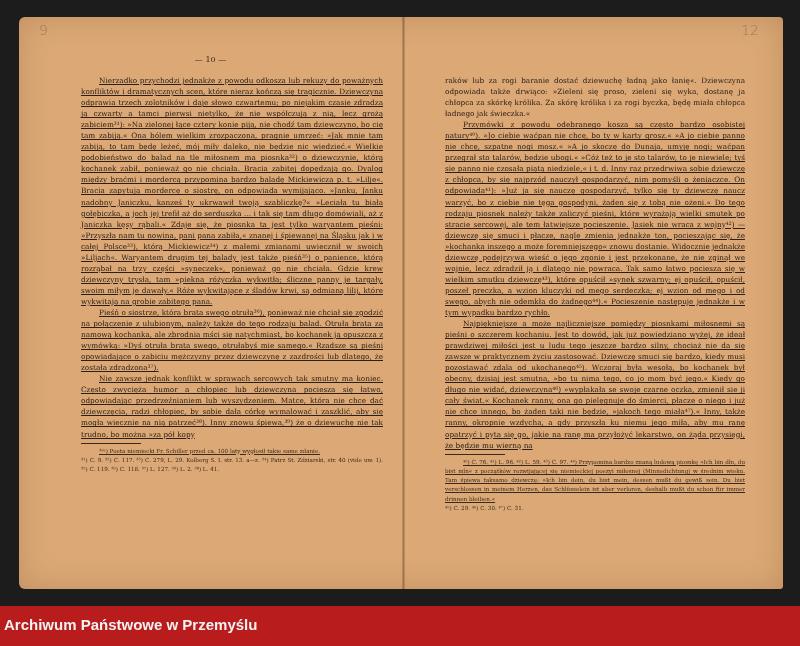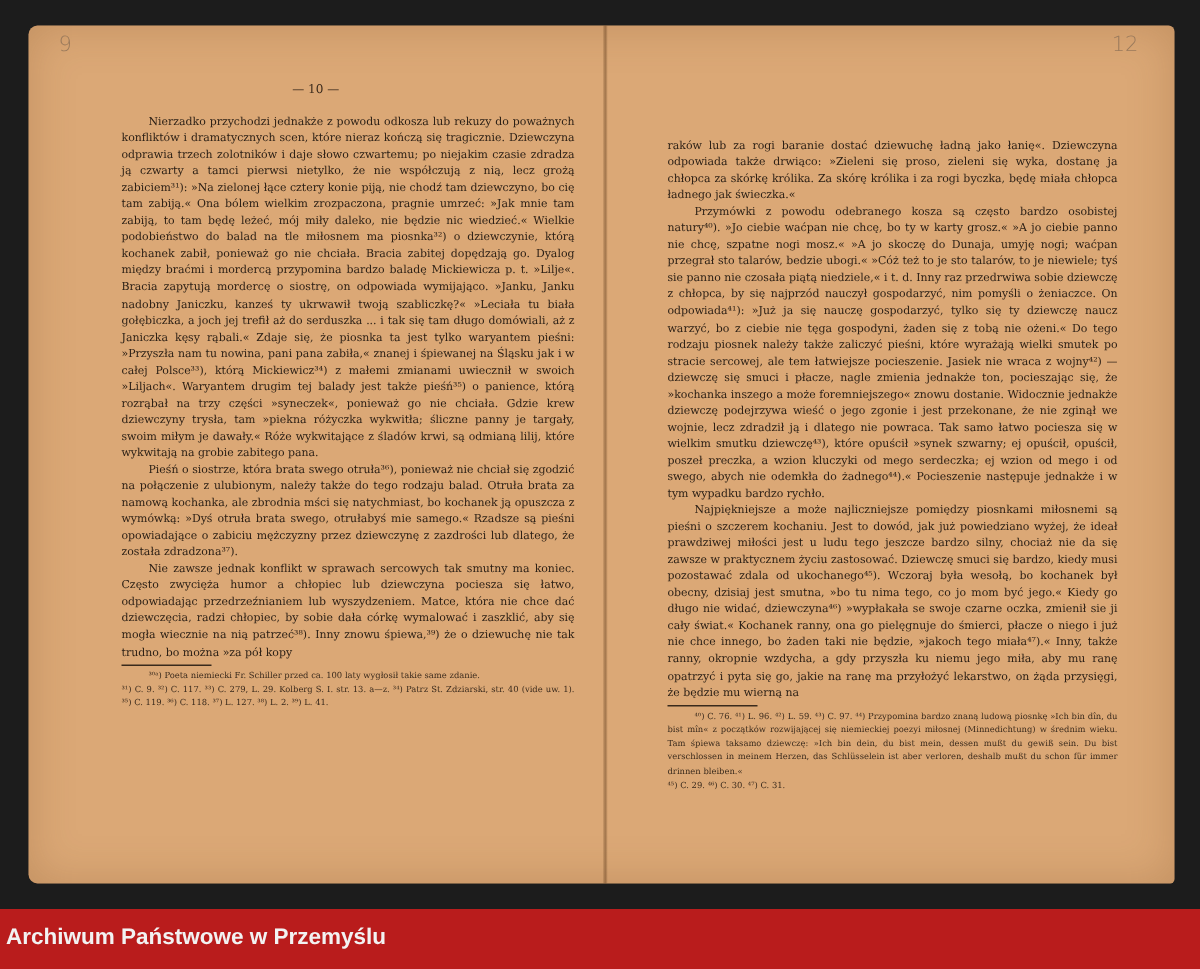--- a/index.html
+++ b/index.html
@@ -9,23 +9,23 @@
   .spine { position:absolute; left:383px; top:0; width:3px; height:100%; background:linear-gradient(90deg, rgba(120,80,40,0.15), rgba(90,55,25,0.45), rgba(120,80,40,0.15)); }
   .page { position:absolute; top:0; height:100%; }
   .page.left { left:0; width:383px; }
   .page.right { left:386px; width:378px; }
   .pencil-num { position:absolute; top:5px; font-family:"DejaVu Sans", sans-serif; font-size:14px; color:#9a7a5c; font-weight:300; }
   .page.left .pencil-num { left:20px; }
   .page.right .pencil-num { right:24px; }
   .folio { position:absolute; top:38px; width:100%; text-align:center; font-size:8px; color:#3a2a1c; }
   .text { position:absolute; top:58px; font-size:7.3px; line-height:11.05px; color:#2c2016; text-align:justify; }
   .page.left .text { left:62px; width:302px; }
-  .page.right .text { left:40px; width:300px;margin-top:16px; }
+  .page.right .text { left:40px; width:300px; }
   .text p { margin:0; text-indent:0; }
-  .text p.indent { text-indent:18px; }
+  .text p.indent { text-indent:18px;text-decoration:underline; }
   .fn-rule { width:60px; height:0; border-top:0.8px solid #3a2a1c; margin:3px 0 3px 0; }
   .footnotes { font-size:5.6px; line-height:9.3px; color:#3a2a1c; text-align:justify; }
   .footnotes p { margin:0; }
   .footnotes p.indent { text-indent:18px; }
   .caption { position:absolute; left:0; top:606px; width:800px; height:40px; background:#b91c1c; }
   .caption-text { position:absolute; left:4px; top:10px; font-family:"Liberation Sans", sans-serif; font-weight:bold; font-size:15px; color:#f2f2f2; }
 </style>
 </head>
 <body>
 

